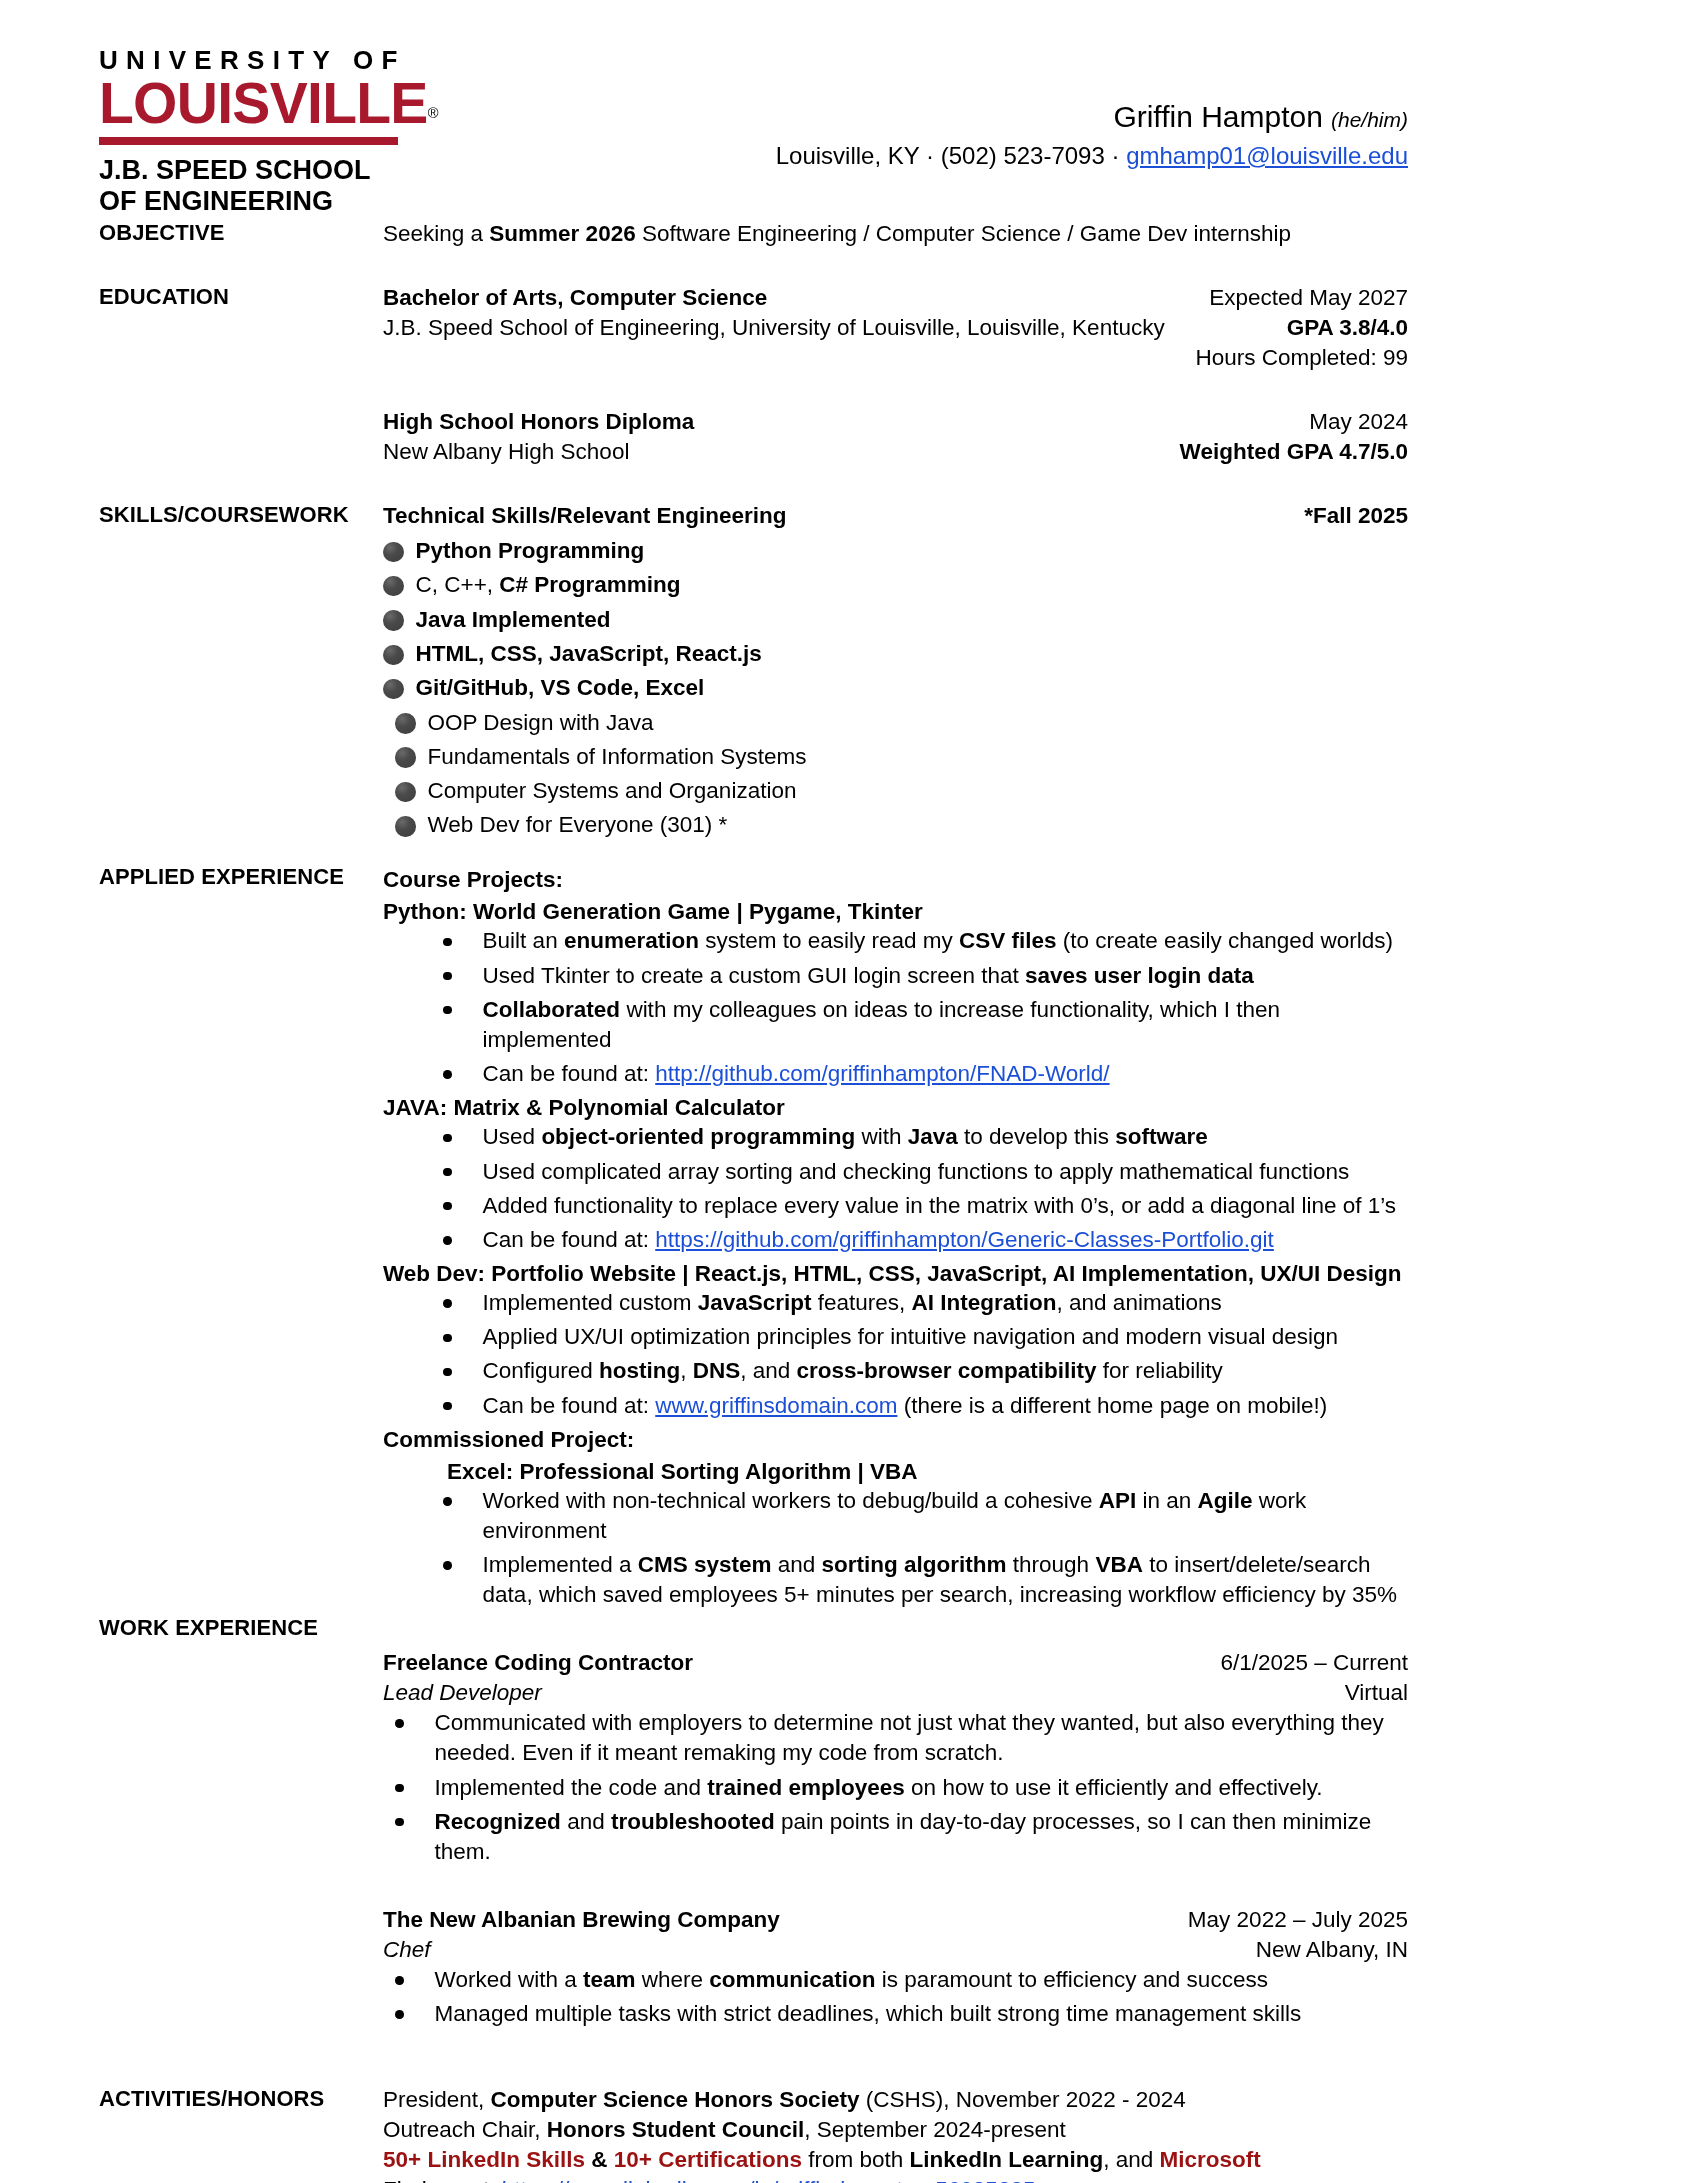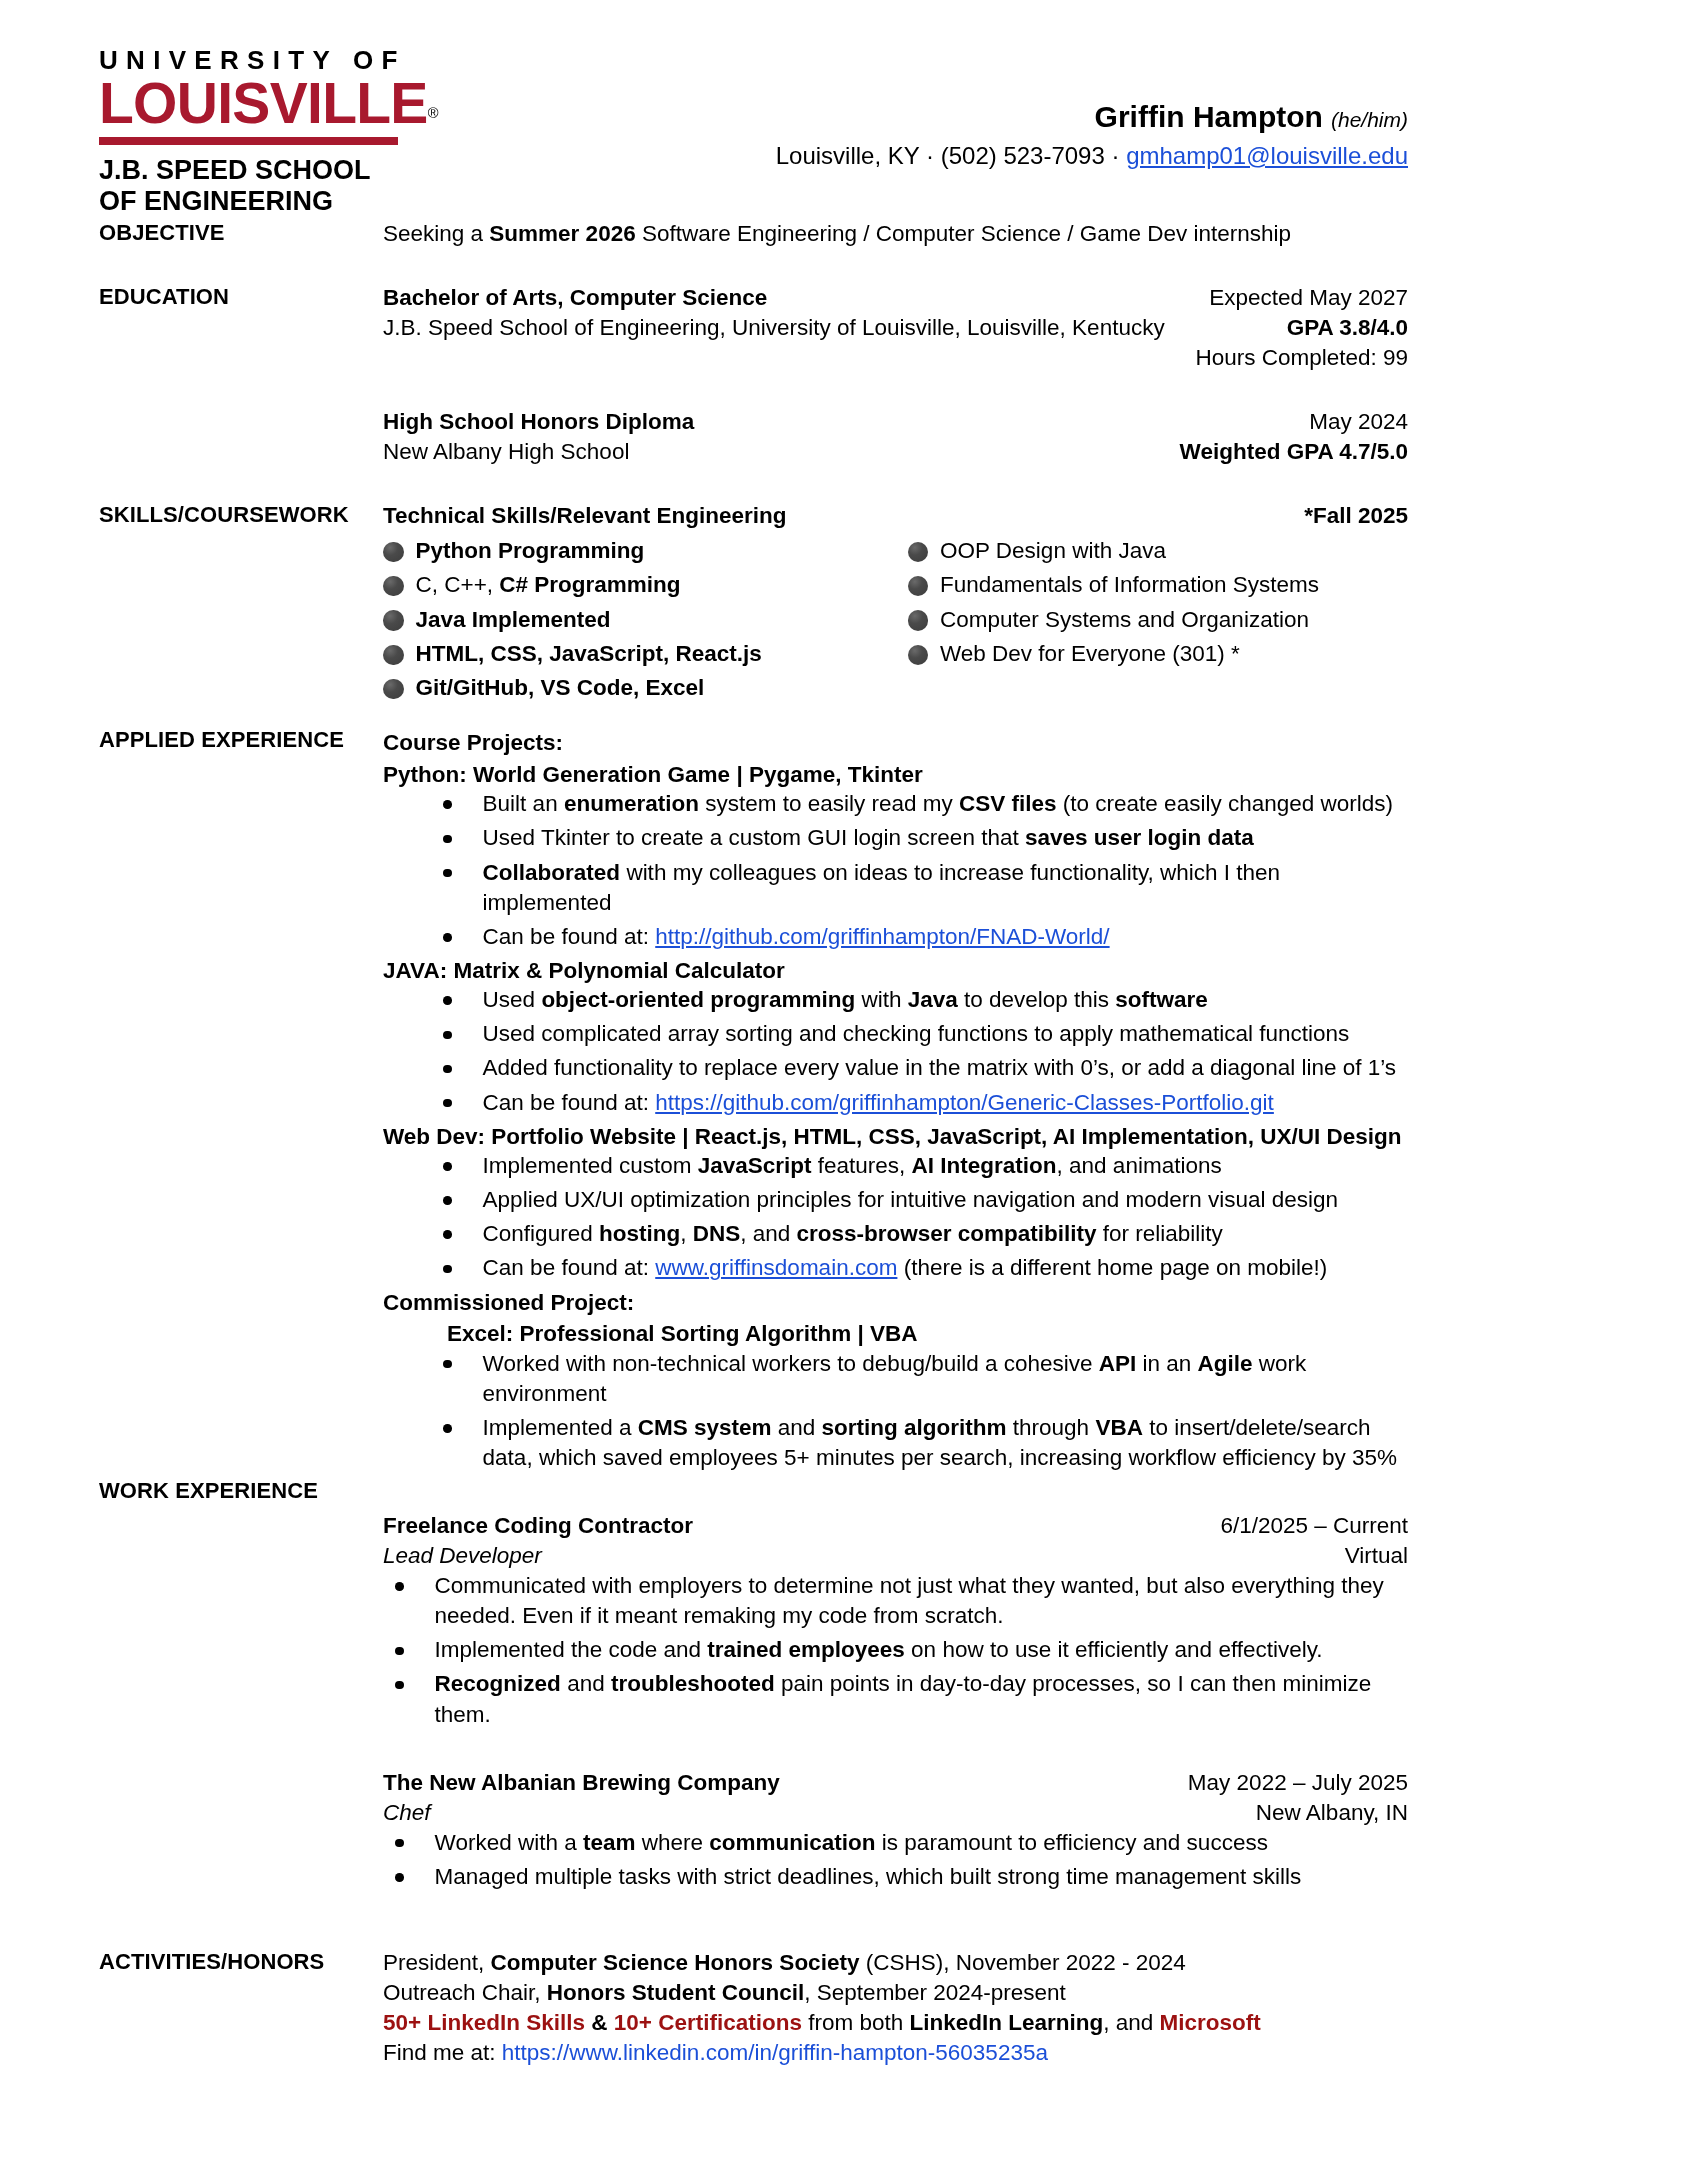--- a/index.html
+++ b/index.html
@@ -82,21 +82,21 @@
     text-align: right;
     flex: 1 1 auto;
     padding-top: 60px;
   }
   .name-line {
     font-size: 29px;
     line-height: 1.1;
     white-space: nowrap;
   }
   .name {
-    font-weight: bold;
+    font-weight: normal;
     font-size: 30px;
   }
   .pronouns {
     font-style: italic;
     font-size: 21px;
     font-weight: normal;
   }
   .contact-line {
     margin-top: 8px;
     font-size: 24px;
@@ -139,20 +139,21 @@
   .right-val { text-align: right; white-space: nowrap; margin-left: 16px; }
 
   .sec-gap-sm { height: 17px; }
   .sec-gap-md { height: 34px; }
   .sec-gap-lg { height: 52px; }
 
   
   .skill-cols {
     display: flex;
     margin-top: 6.6px;
+    flex-direction: column;
   }
   .skill-col { flex: 0 0 50%; }
   .skill-col.right { padding-left: 12px; }
   .skill-item {
     display: flex;
     align-items: flex-start;
     margin-bottom: 7.3px;
   }
   .dot {
     flex: 0 0 auto;

